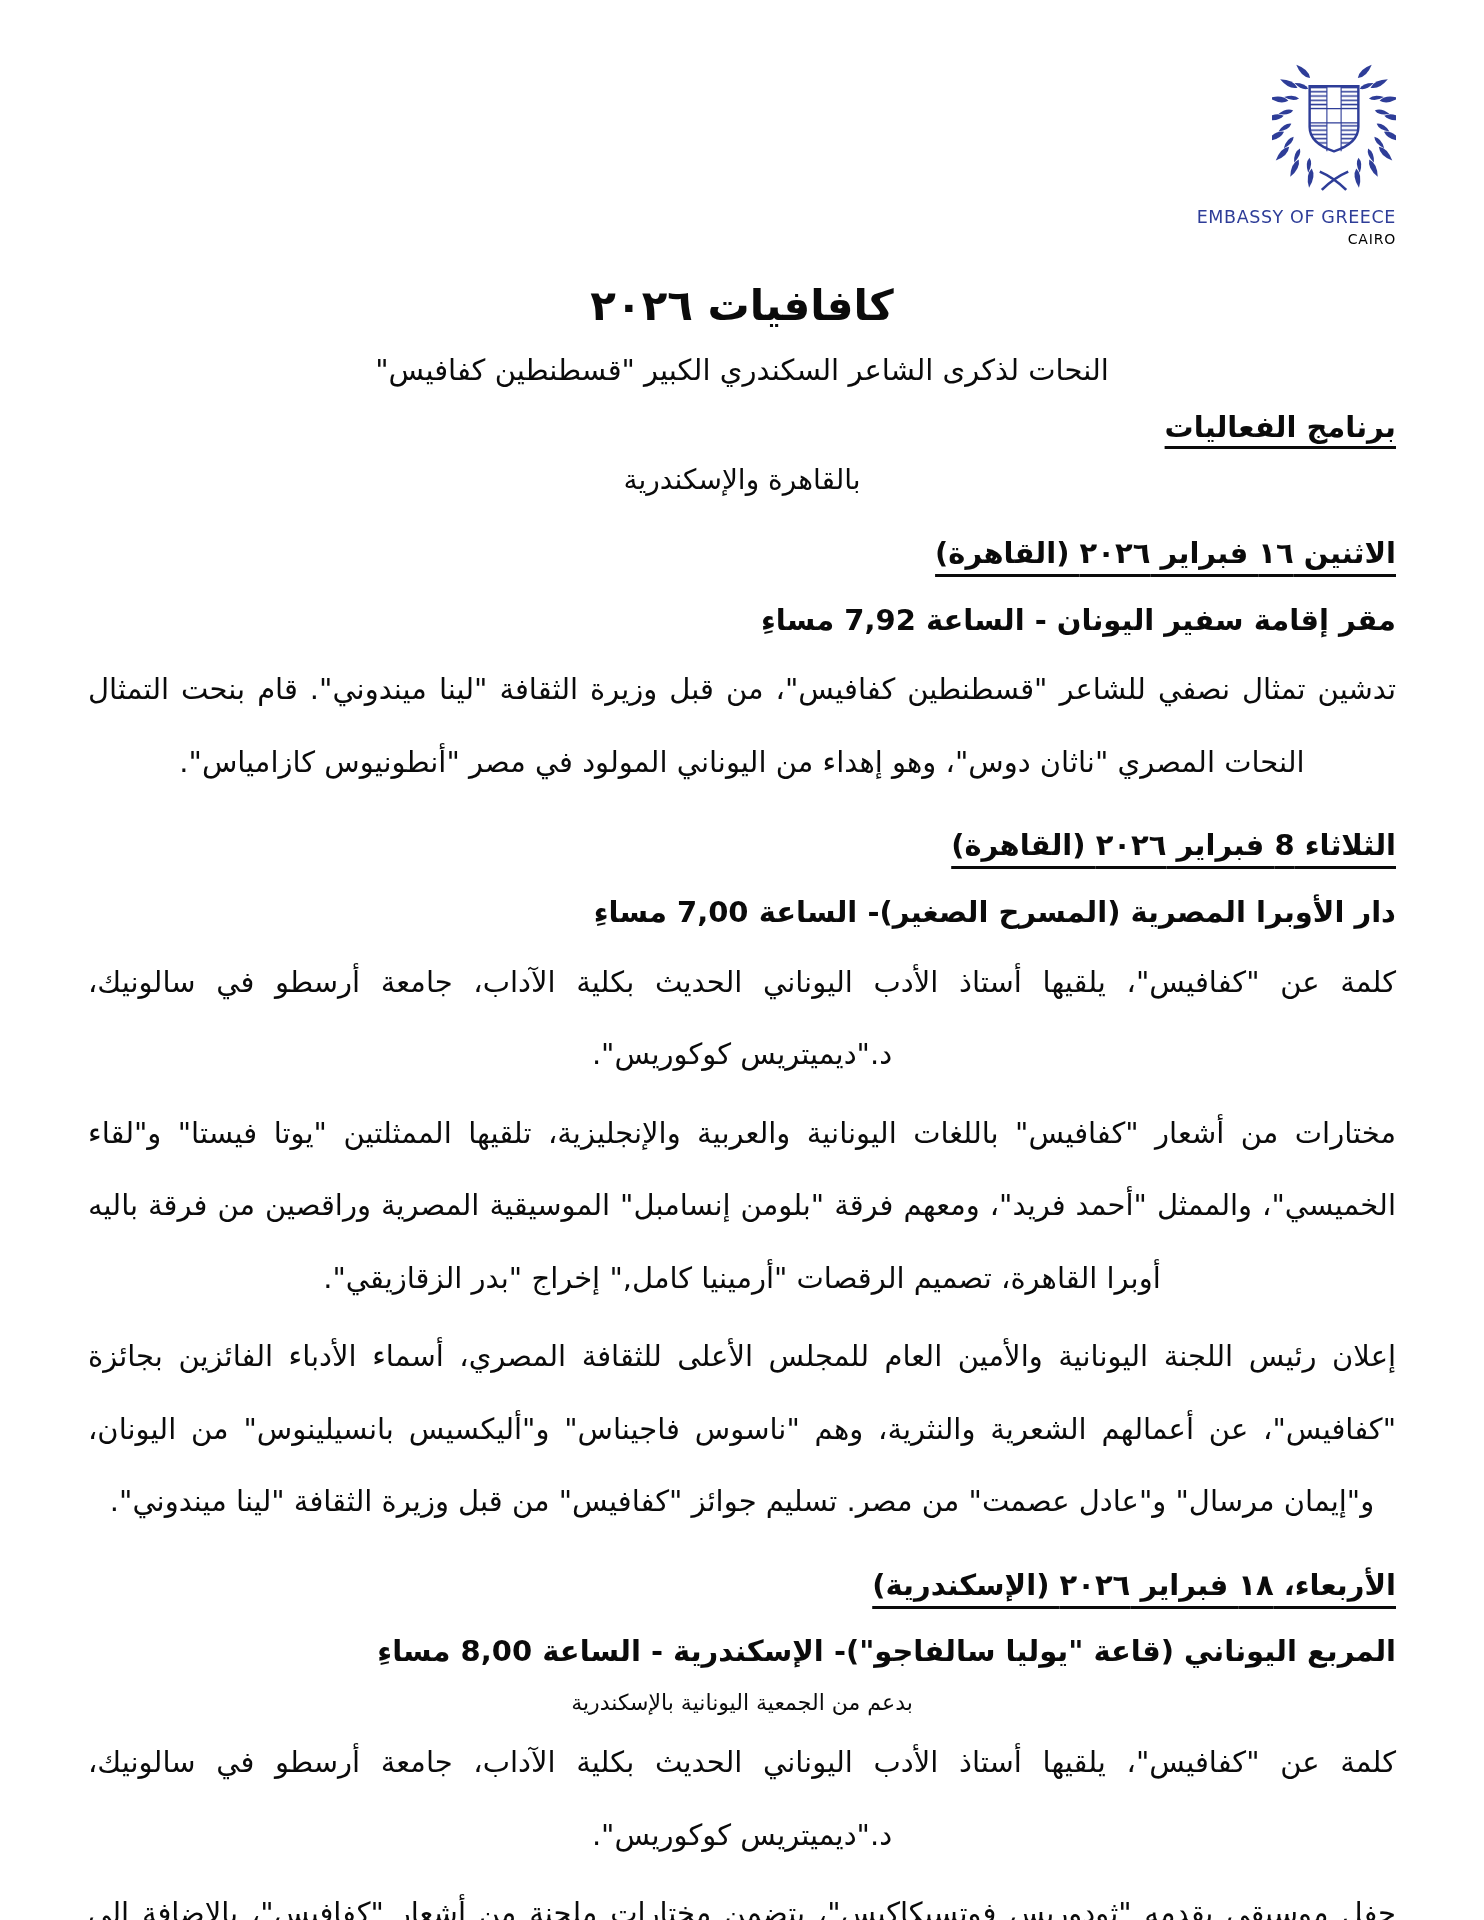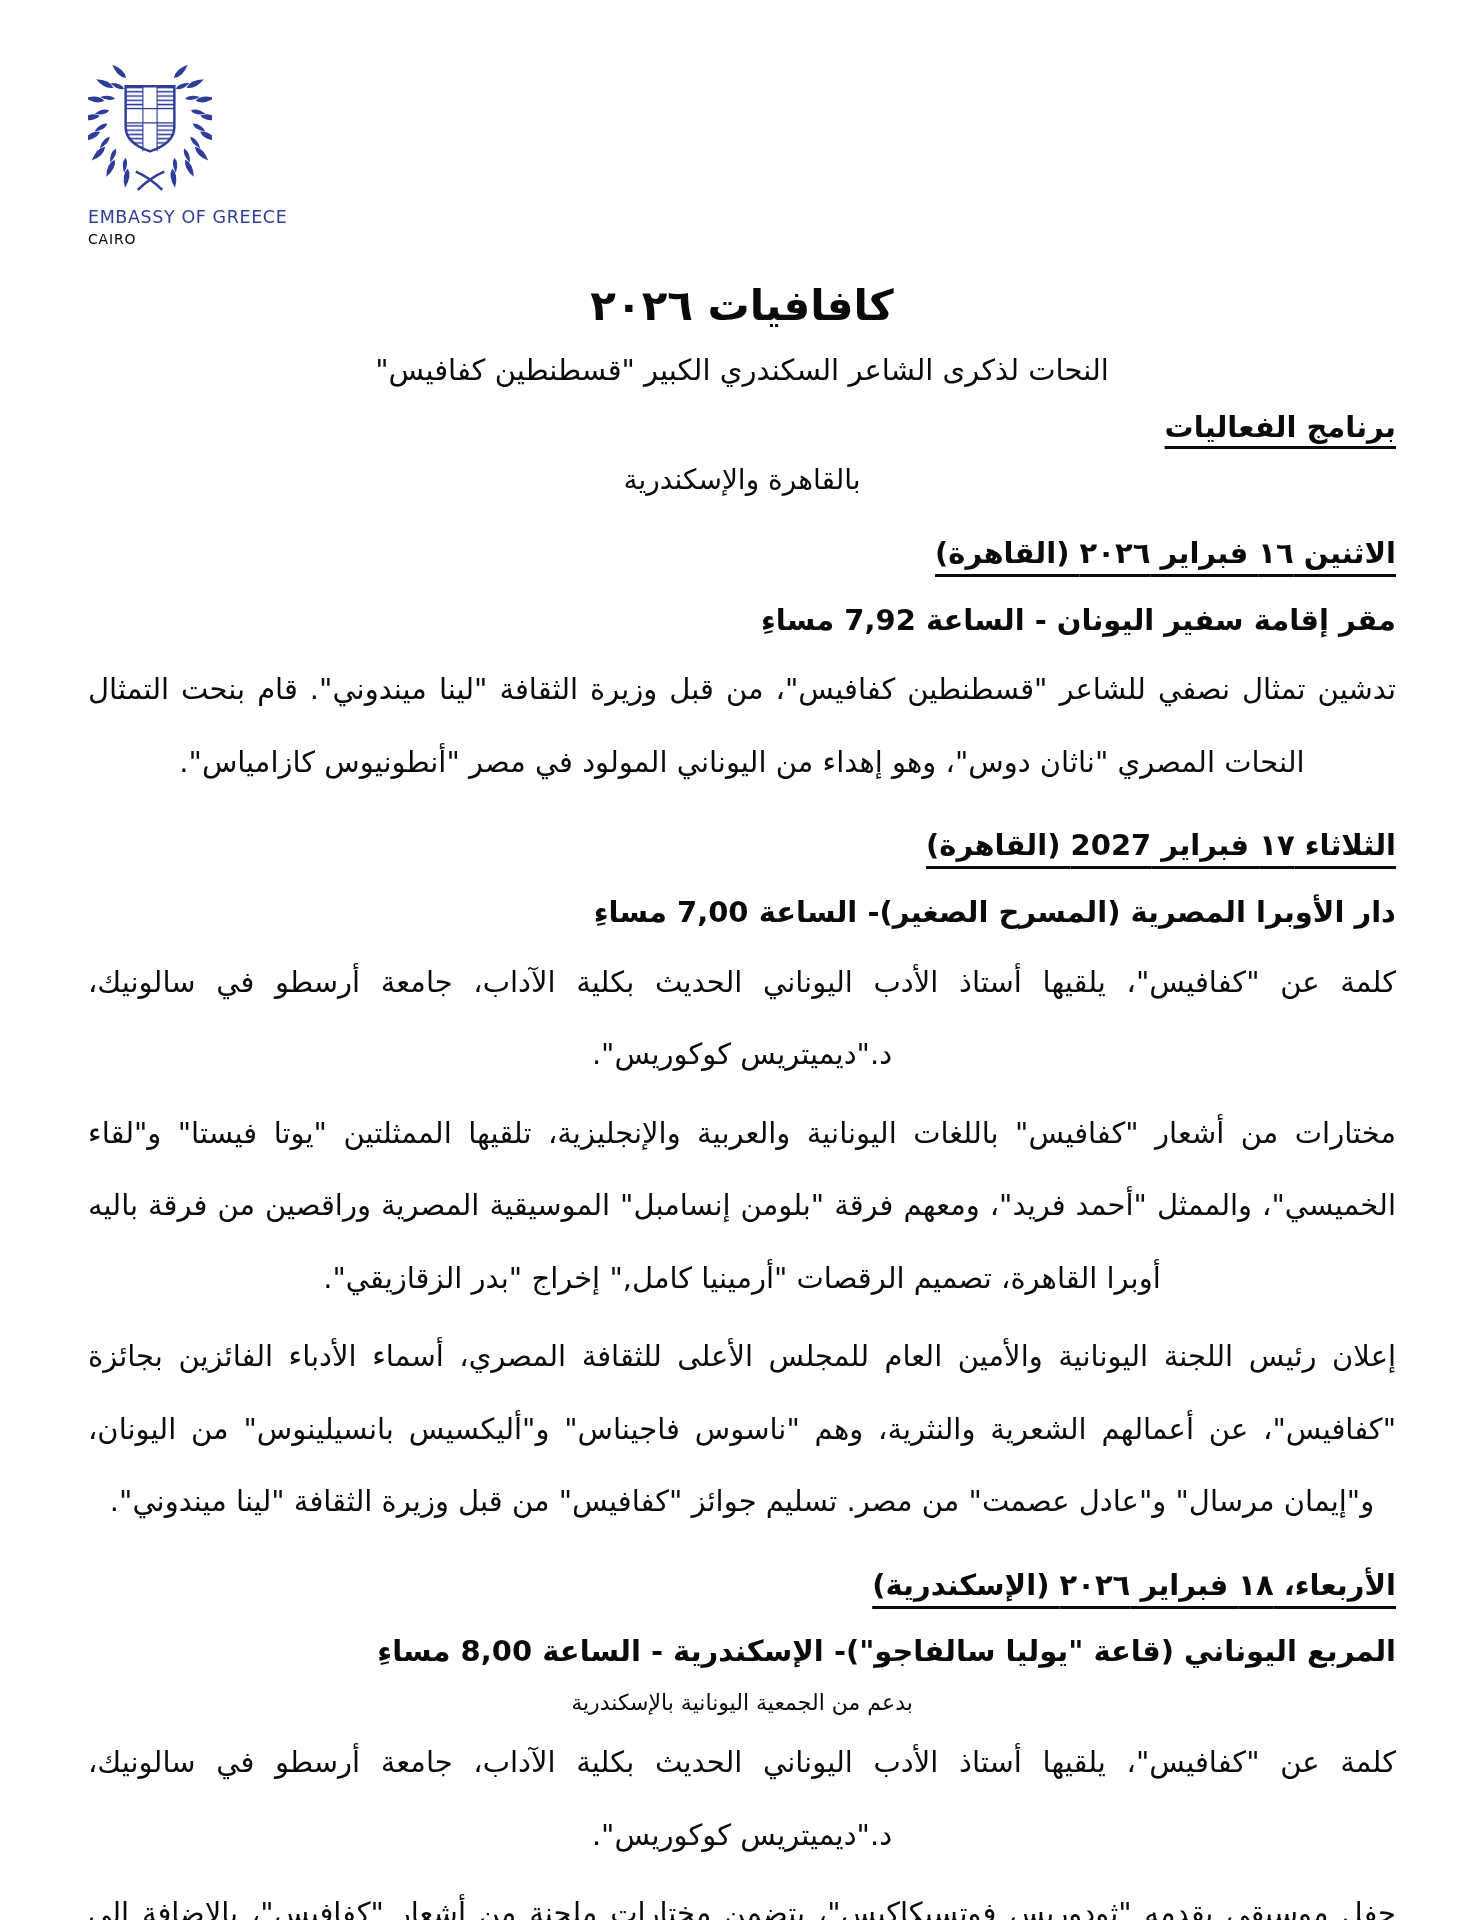--- a/index.html
+++ b/index.html
@@ -10,21 +10,21 @@
     background:#ffffff;
     overflow:hidden;
     font-family:"DejaVu Sans",sans-serif;
     color:#0b0b0b;
     box-sizing:border-box;
     padding:64px 88px 0 88px;
   }
   
   .header{
     direction:ltr;
-    text-align:left;
+    text-align:right;
   }
   .emblem{
     display:inline-block;
     width:124px;height:132px;
   }
   .embassy-name{
     margin-top:4px;
     font-size:17.5px;
     letter-spacing:.6px;
     color:#2e3d98;
@@ -177,21 +177,21 @@
     <div class="program-heading">برنامج الفعاليات</div>
     <div class="locations">بالقاهرة والإسكندرية</div>
 
     <div class="section">
       <div class="date-heading">الاثنين ١٦ فبراير ٢٠٢٦ (القاهرة)</div>
       <div class="venue">مقر إقامة سفير اليونان - الساعة 7,92 مساءِ</div>
       <p class="para">تدشين تمثال نصفي للشاعر "قسطنطين كفافيس"، من قبل وزيرة الثقافة "لينا ميندوني". قام بنحت التمثال النحات المصري "ناثان دوس"، وهو إهداء من اليوناني المولود في مصر "أنطونيوس كازامياس".</p>
     </div>
 
     <div class="section">
-      <div class="date-heading">الثلاثاء ١٧ فبراير 2027 (القاهرة)</div>
+      <div class="date-heading">الثلاثاء 8 فبراير ٢٠٢٦ (القاهرة)</div>
       <div class="venue">دار الأوبرا المصرية (المسرح الصغير)- الساعة 7,00 مساءِ</div>
       <p class="para">كلمة عن "كفافيس"، يلقيها أستاذ الأدب اليوناني الحديث بكلية الآداب، جامعة أرسطو في سالونيك، د."ديميتريس كوكوريس".</p>
       <p class="para">مختارات من أشعار "كفافيس" باللغات اليونانية والعربية والإنجليزية، تلقيها الممثلتين "يوتا فيستا" و"لقاء الخميسي"، والممثل "أحمد فريد"، ومعهم فرقة "بلومن إنسامبل" الموسيقية المصرية وراقصين من فرقة باليه أوبرا القاهرة، تصميم الرقصات "أرمينيا كامل," إخراج "بدر الزقازيقي".</p>
       <p class="para">إعلان رئيس اللجنة اليونانية والأمين العام للمجلس الأعلى للثقافة المصري، أسماء الأدباء الفائزين بجائزة "كفافيس"، عن أعمالهم الشعرية والنثرية، وهم "ناسوس فاجيناس" و"أليكسيس بانسيلينوس" من اليونان، و"إيمان مرسال" و"عادل عصمت" من مصر. تسليم جوائز "كفافيس" من قبل وزيرة الثقافة "لينا ميندوني".</p>
     </div>
 
     <div class="section">
       <div class="date-heading">الأربعاء، ١٨ فبراير ٢٠٢٦ (الإسكندرية)</div>
       <div class="venue">المربع اليوناني (قاعة "يوليا سالفاجو")- الإسكندرية - الساعة 8,00 مساءِ</div>
       <div class="support">بدعم من الجمعية اليونانية بالإسكندرية</div>

